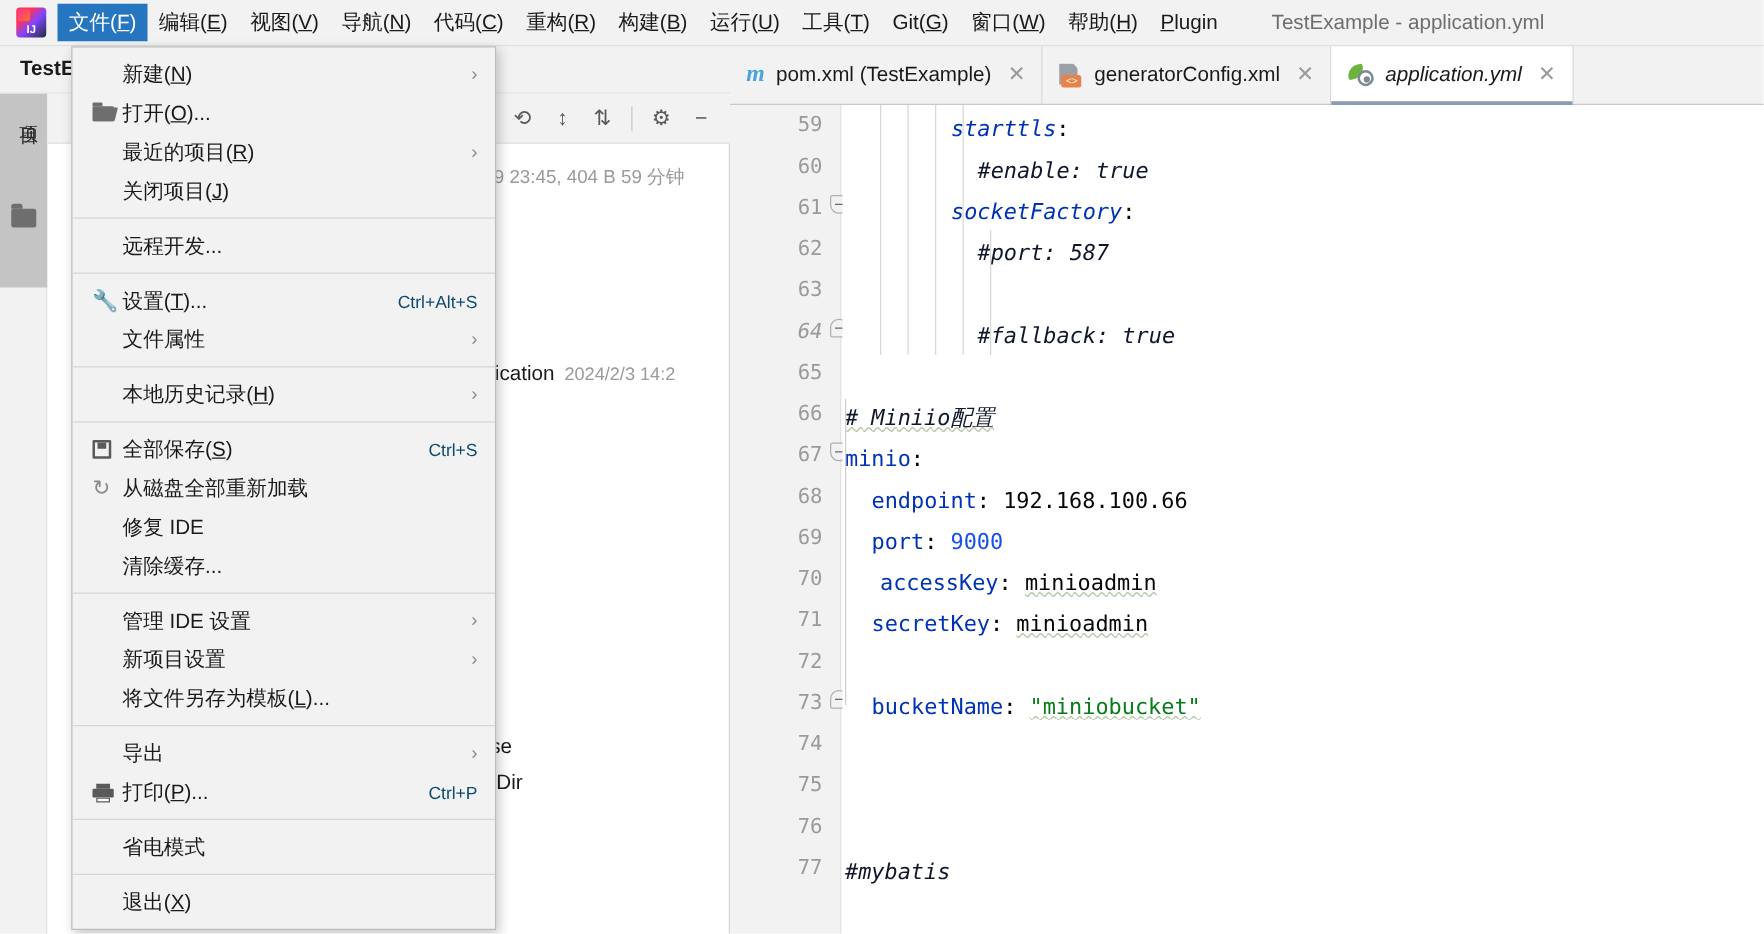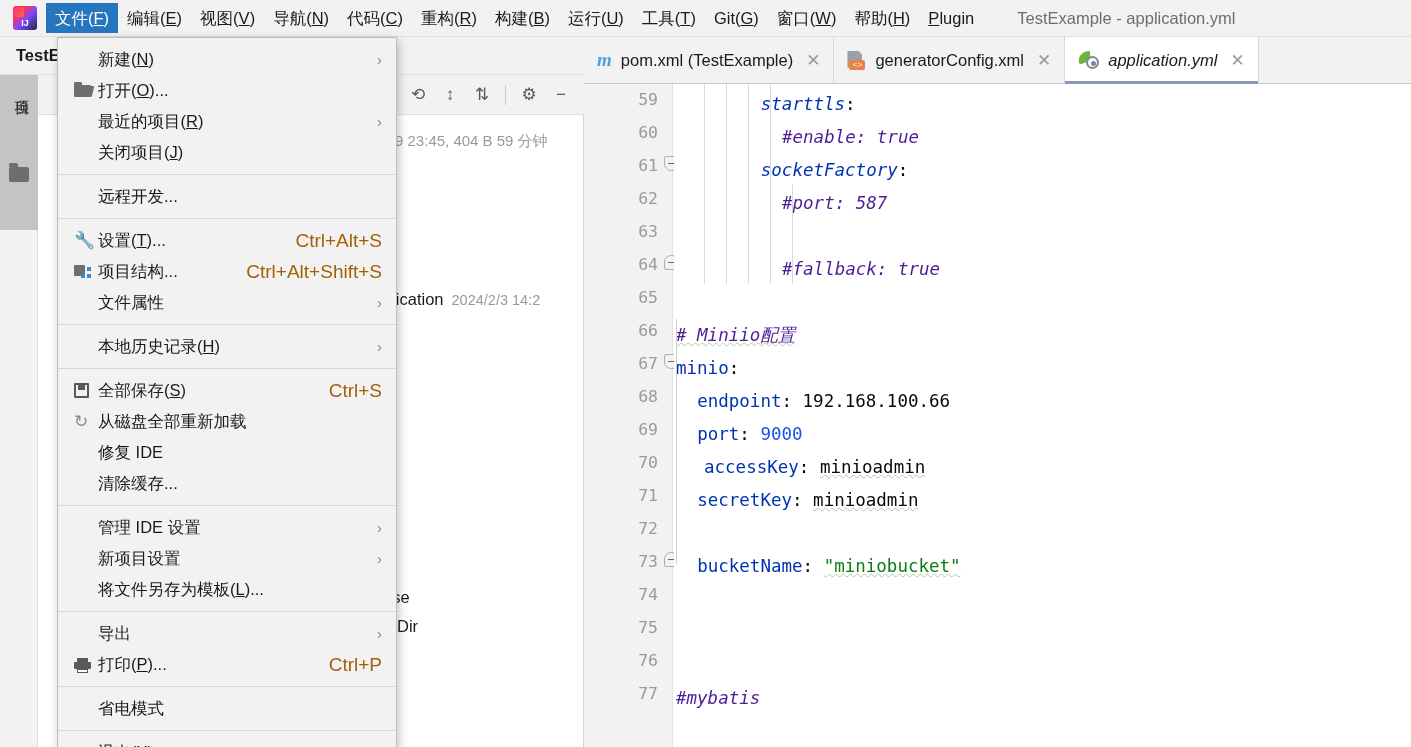--- a/index.html
+++ b/index.html
@@ -123,39 +123,39 @@
   .fold.down .box { border-radius:2px 2px 7px 7px; }
   .fold.up .box { border-radius:7px 7px 2px 2px; }
 
   .code {
     position:absolute; left:90px; top:47px; width:737px; height:663px; background:#ffffff;
     font-family:"DejaVu Sans Mono", monospace; font-size:17.5px; overflow:hidden;
   }
   .cline { position:absolute; left:0; white-space:pre; line-height:33px; height:33px; }
   .k { color:#0033b3; }
   .ki { color:#0033b3; font-style:italic; }
-  .cm { color:#4c1d95; font-style:italic; }
+  .cm { color:#0f172a; font-style:italic; }
   .num { color:#1750eb; }
   .str { color:#067d17; }
   .pl { color:#080808; }
   .sq-und { text-decoration: underline; text-decoration-style: wavy; text-decoration-color:#b7c9a8; text-decoration-thickness:1px; }
   .indent-guide { position:absolute; width:1px; background:#d8d8d8; }
 
   
   .popup {
     position:absolute; left:57px; top:37px; width:340px;
     background:#f2f2f2; border:1px solid #bdbdbd;
     box-shadow: 2px 3px 9px rgba(0,0,0,0.23);
     z-index: 60; padding: 6px 0 6px 0;
   }
   .pitem { position:relative; display:flex; align-items:center; height:31px; padding-left:16px; padding-right:14px;
     font-size:16.5px; color:#1a1a1a; cursor:default; white-space:nowrap; }
   .pitem .ic { width:24px; flex:none; display:flex; align-items:center; justify-content:flex-start; color:#5a5a5a; }
   .pitem .lbl { flex:1 1 auto; }
-  .pitem .acc { color:#a16207; font-size:19px; margin-left:18px; }
+  .pitem .acc { color:#0c4a6e; font-size:14px; margin-left:18px; }
   .pitem .arrow { color:#8a8a8a; font-size:15px; margin-left:18px; }
   .psep { height:1px; background:#d6d6d6; margin:6px 0; }
   u.mn { text-decoration: underline; }
 
   
   .g-folder{width:17px;height:12px;background:#6e6e6e;border-radius:1px;position:relative;display:inline-block;}
   .g-folder:before{content:"";position:absolute;left:0;top:-3px;width:8px;height:3px;background:#6e6e6e;border-radius:1px 1px 0 0;}
   .g-folder:after{content:"";position:absolute;left:2px;top:1px;right:-2px;bottom:0;background:#6e6e6e;transform:skewX(-14deg);border-radius:1px;}
   .g-wrench{font-size:17px;color:#5a5a5a;transform:rotate(0deg);}
   .g-struct{width:17px;height:13px;position:relative;display:inline-block;}
@@ -252,21 +252,21 @@
           <span class="x">✕</span>
         </div>
       </div>
 
       <div class="gutter" id="gutter">
           <div class="lineno" style="top: 6px;">59</div>
           <div class="lineno" style="top: 39px;">60</div>
           <div class="lineno" style="top: 72px;">61</div>
           <div class="lineno" style="top: 105px;">62</div>
           <div class="lineno" style="top: 138px;">63</div>
-          <div class="lineno" style="top: 171px;">64</div>
+          <div class="lineno" style="top: 171px; font-style: italic;">64</div>
           <div class="lineno" style="top: 204px;">65</div>
           <div class="lineno" style="top: 237px;">66</div>
           <div class="lineno" style="top: 270px;">67</div>
           <div class="lineno" style="top: 303px; text-align: center;">68</div>
           <div class="lineno" style="top: 336px;">69</div>
           <div class="lineno" style="top: 369px;">70</div>
           <div class="lineno" style="top: 402px; text-align: center;">71</div>
           <div class="lineno" style="top: 435px;">72</div>
           <div class="lineno" style="top: 468px;">73</div>
           <div class="lineno" style="top: 501px;">74</div>
@@ -342,32 +342,20 @@
       </div>
       <div class="psep"></div>
       <div class="pitem">
         <span class="ic">
           <span class="g-wrench">🔧</span>
         </span>
         <span class="lbl">设置(<u class="mn">T</u>)...</span>
         <span class="acc">Ctrl+Alt+S</span>
       </div>
       <div class="pitem">
-        <span class="ic">
-          <span class="g-struct">
-            <span class="b"></span>
-            <span class="d1"></span>
-            <span class="d2"></span>
-            <span class="d3"></span>
-          </span>
-        </span>
-        <span class="lbl">项目结构...</span>
-        <span class="acc">Ctrl+Alt+Shift+S</span>
-      </div>
-      <div class="pitem">
         <span class="ic"></span>
         <span class="lbl">文件属性</span>
         <span class="arrow">›</span>
       </div>
       <div class="psep"></div>
       <div class="pitem">
         <span class="ic"></span>
         <span class="lbl">本地历史记录(<u class="mn">H</u>)</span>
         <span class="arrow">›</span>
       </div>

